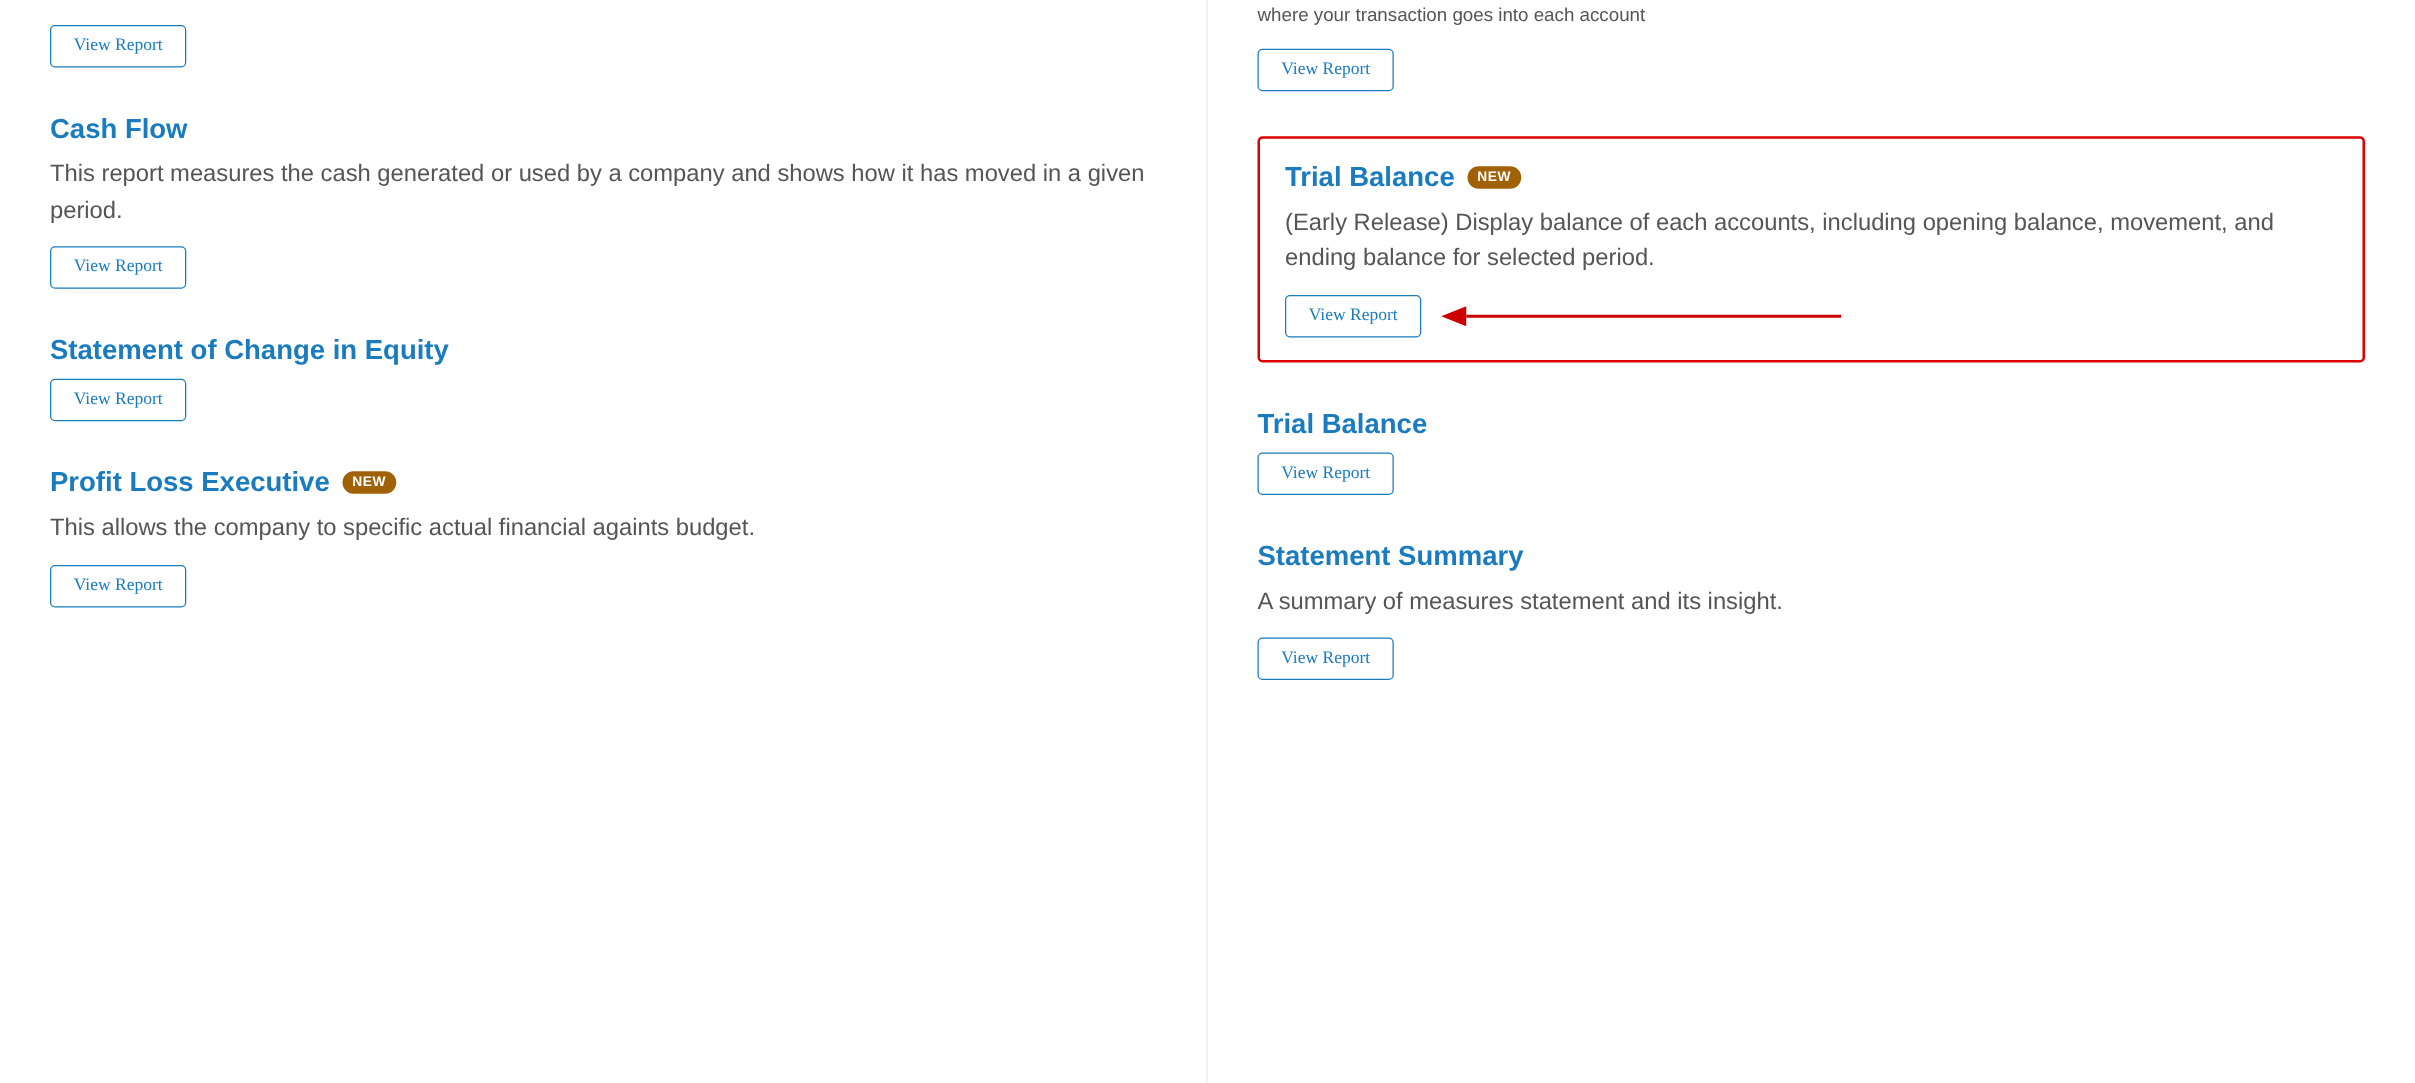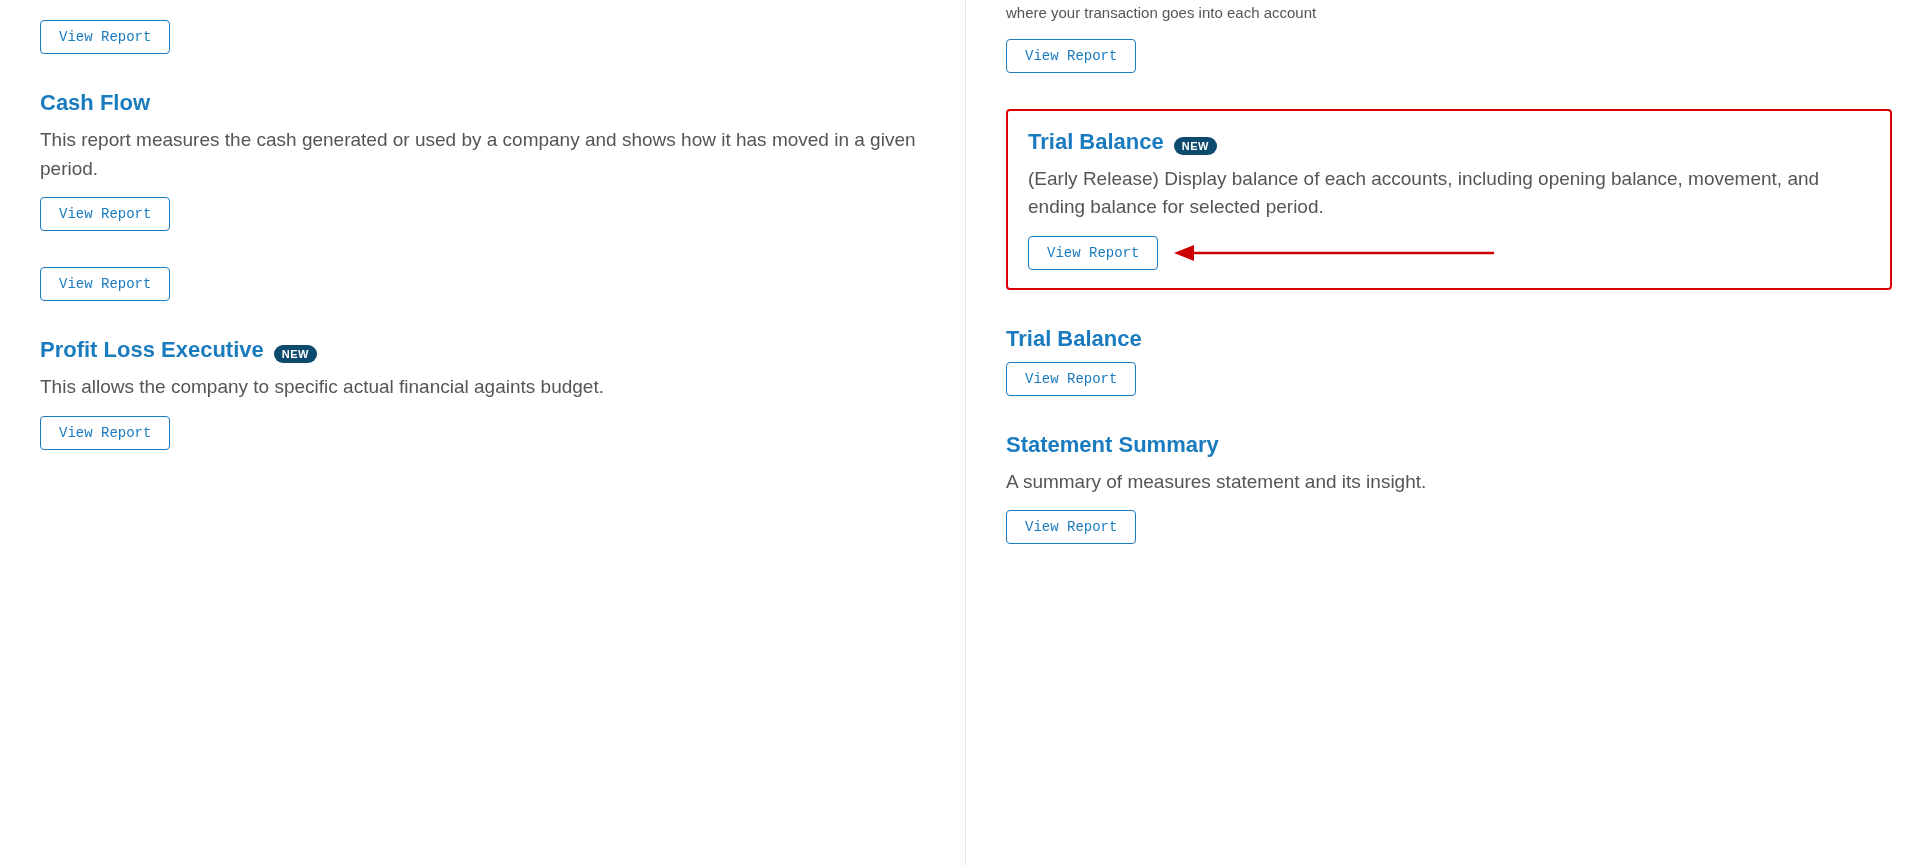--- a/index.html
+++ b/index.html
@@ -26,43 +26,43 @@
     }
     .report-section {
       margin-bottom: 36px;
     }
     .report-title {
       font-size: 22px;
       font-weight: 600;
       color: #1a7bbf;
       margin-bottom: 10px;
       display: flex;
-      align-items: flex-end;
+      align-items: center;
       gap: 10px;
     }
     .report-desc {
       font-size: 19px;
       color: #555;
       margin-bottom: 14px;
       line-height: 1.5;
     }
     .view-report-btn {
       display: inline-block;
       padding: 8px 18px;
       border: 1.5px solid #1a7bbf;
       border-radius: 4px;
       color: #1a7bbf;
       background: #fff;
       font-size: 14px;
       cursor: pointer;
-      font-family: Liberation Mono, monospace;
+      font-family: Liberation Serif, serif;
     }
     .new-badge {
       display: inline-block;
-      background: #0c4a6e;
+      background: #a16207;
       color: #fff;
       font-size: 11px;
       font-weight: 700;
       padding: 3px 8px;
       border-radius: 12px;
       letter-spacing: 0.5px;
     }
     .highlight-box {
       border: 2px solid #d00;
       border-radius: 4px;
@@ -108,20 +108,23 @@
 
     <div class="report-section">
       <div class="report-title">
         <span>Cash Flow</span>
       </div>
       <div class="report-desc">This report measures the cash generated or used by a company and shows how it has moved in a given period.</div>
       <button class="view-report-btn">View Report</button>
     </div>
 
     <div class="report-section">
+      <div class="report-title">
+        <span>Statement of Change in Equity</span>
+      </div>
       <button class="view-report-btn">View Report</button>
     </div>
 
     <div class="report-section">
       <div class="report-title">
         <span>Profit Loss Executive</span>
         <span class="new-badge">NEW</span>
       </div>
       <div class="report-desc">This allows the company to specific actual financial againts budget.</div>
       <button class="view-report-btn">View Report</button>

